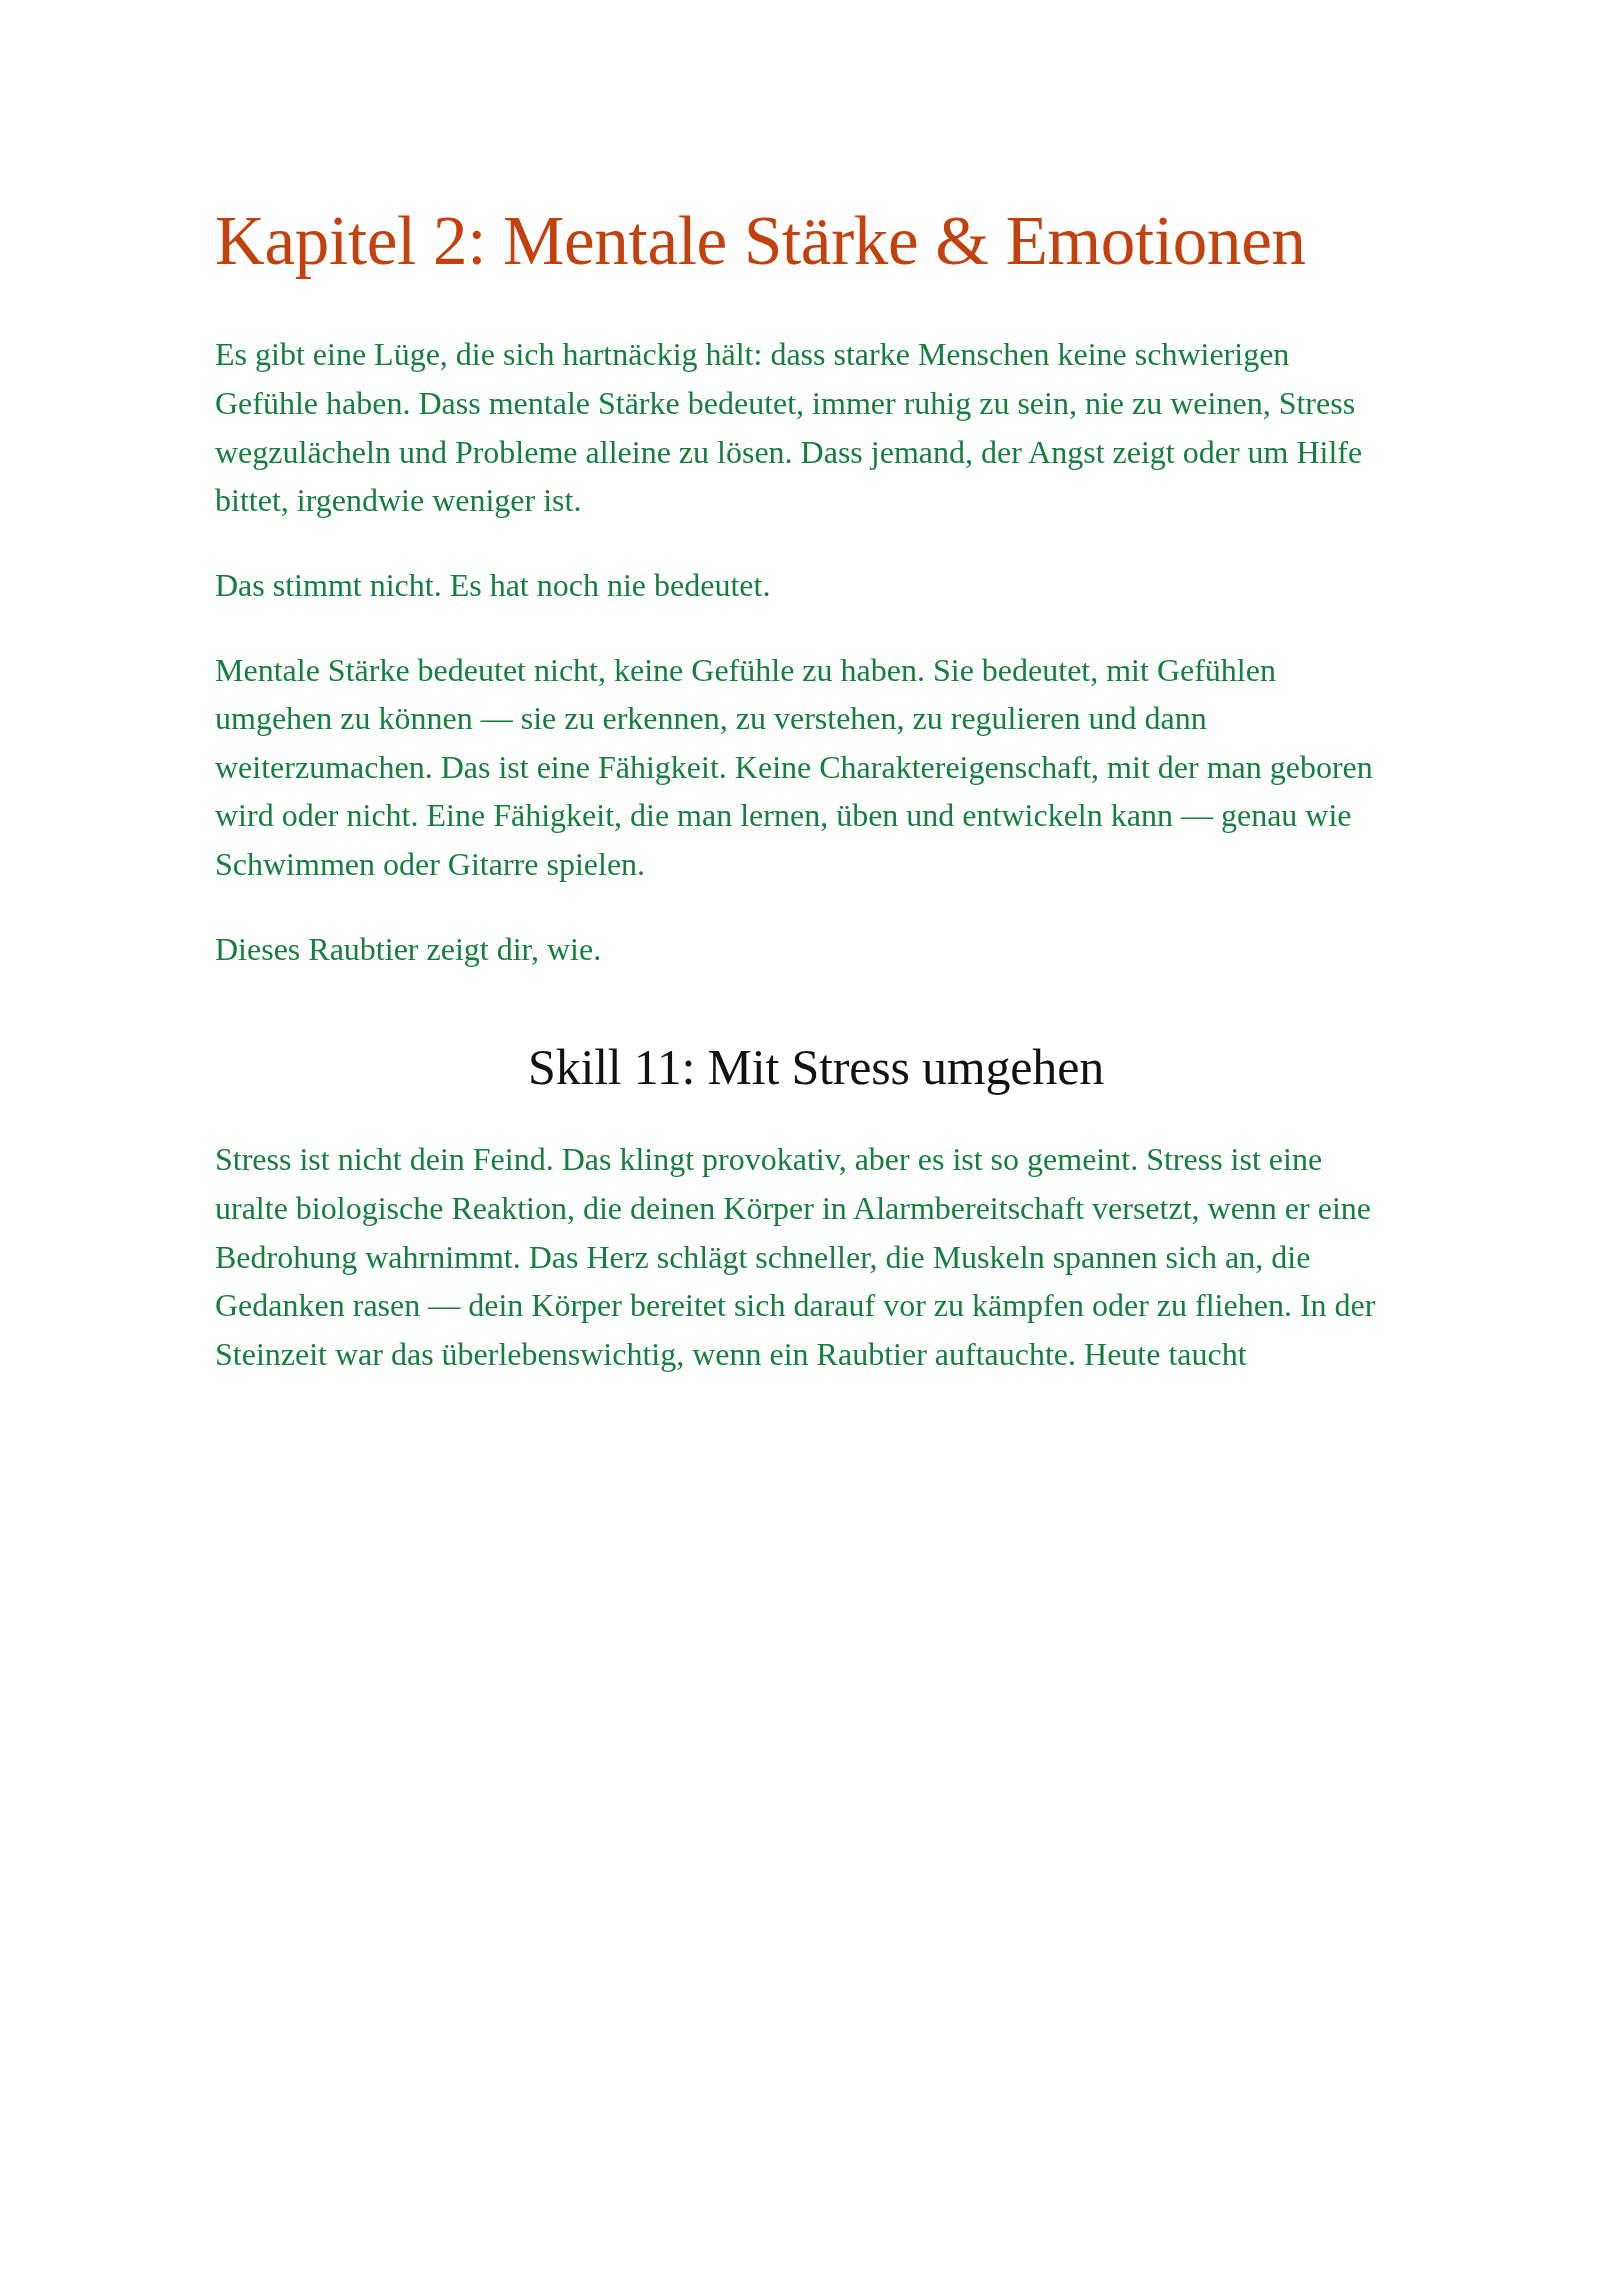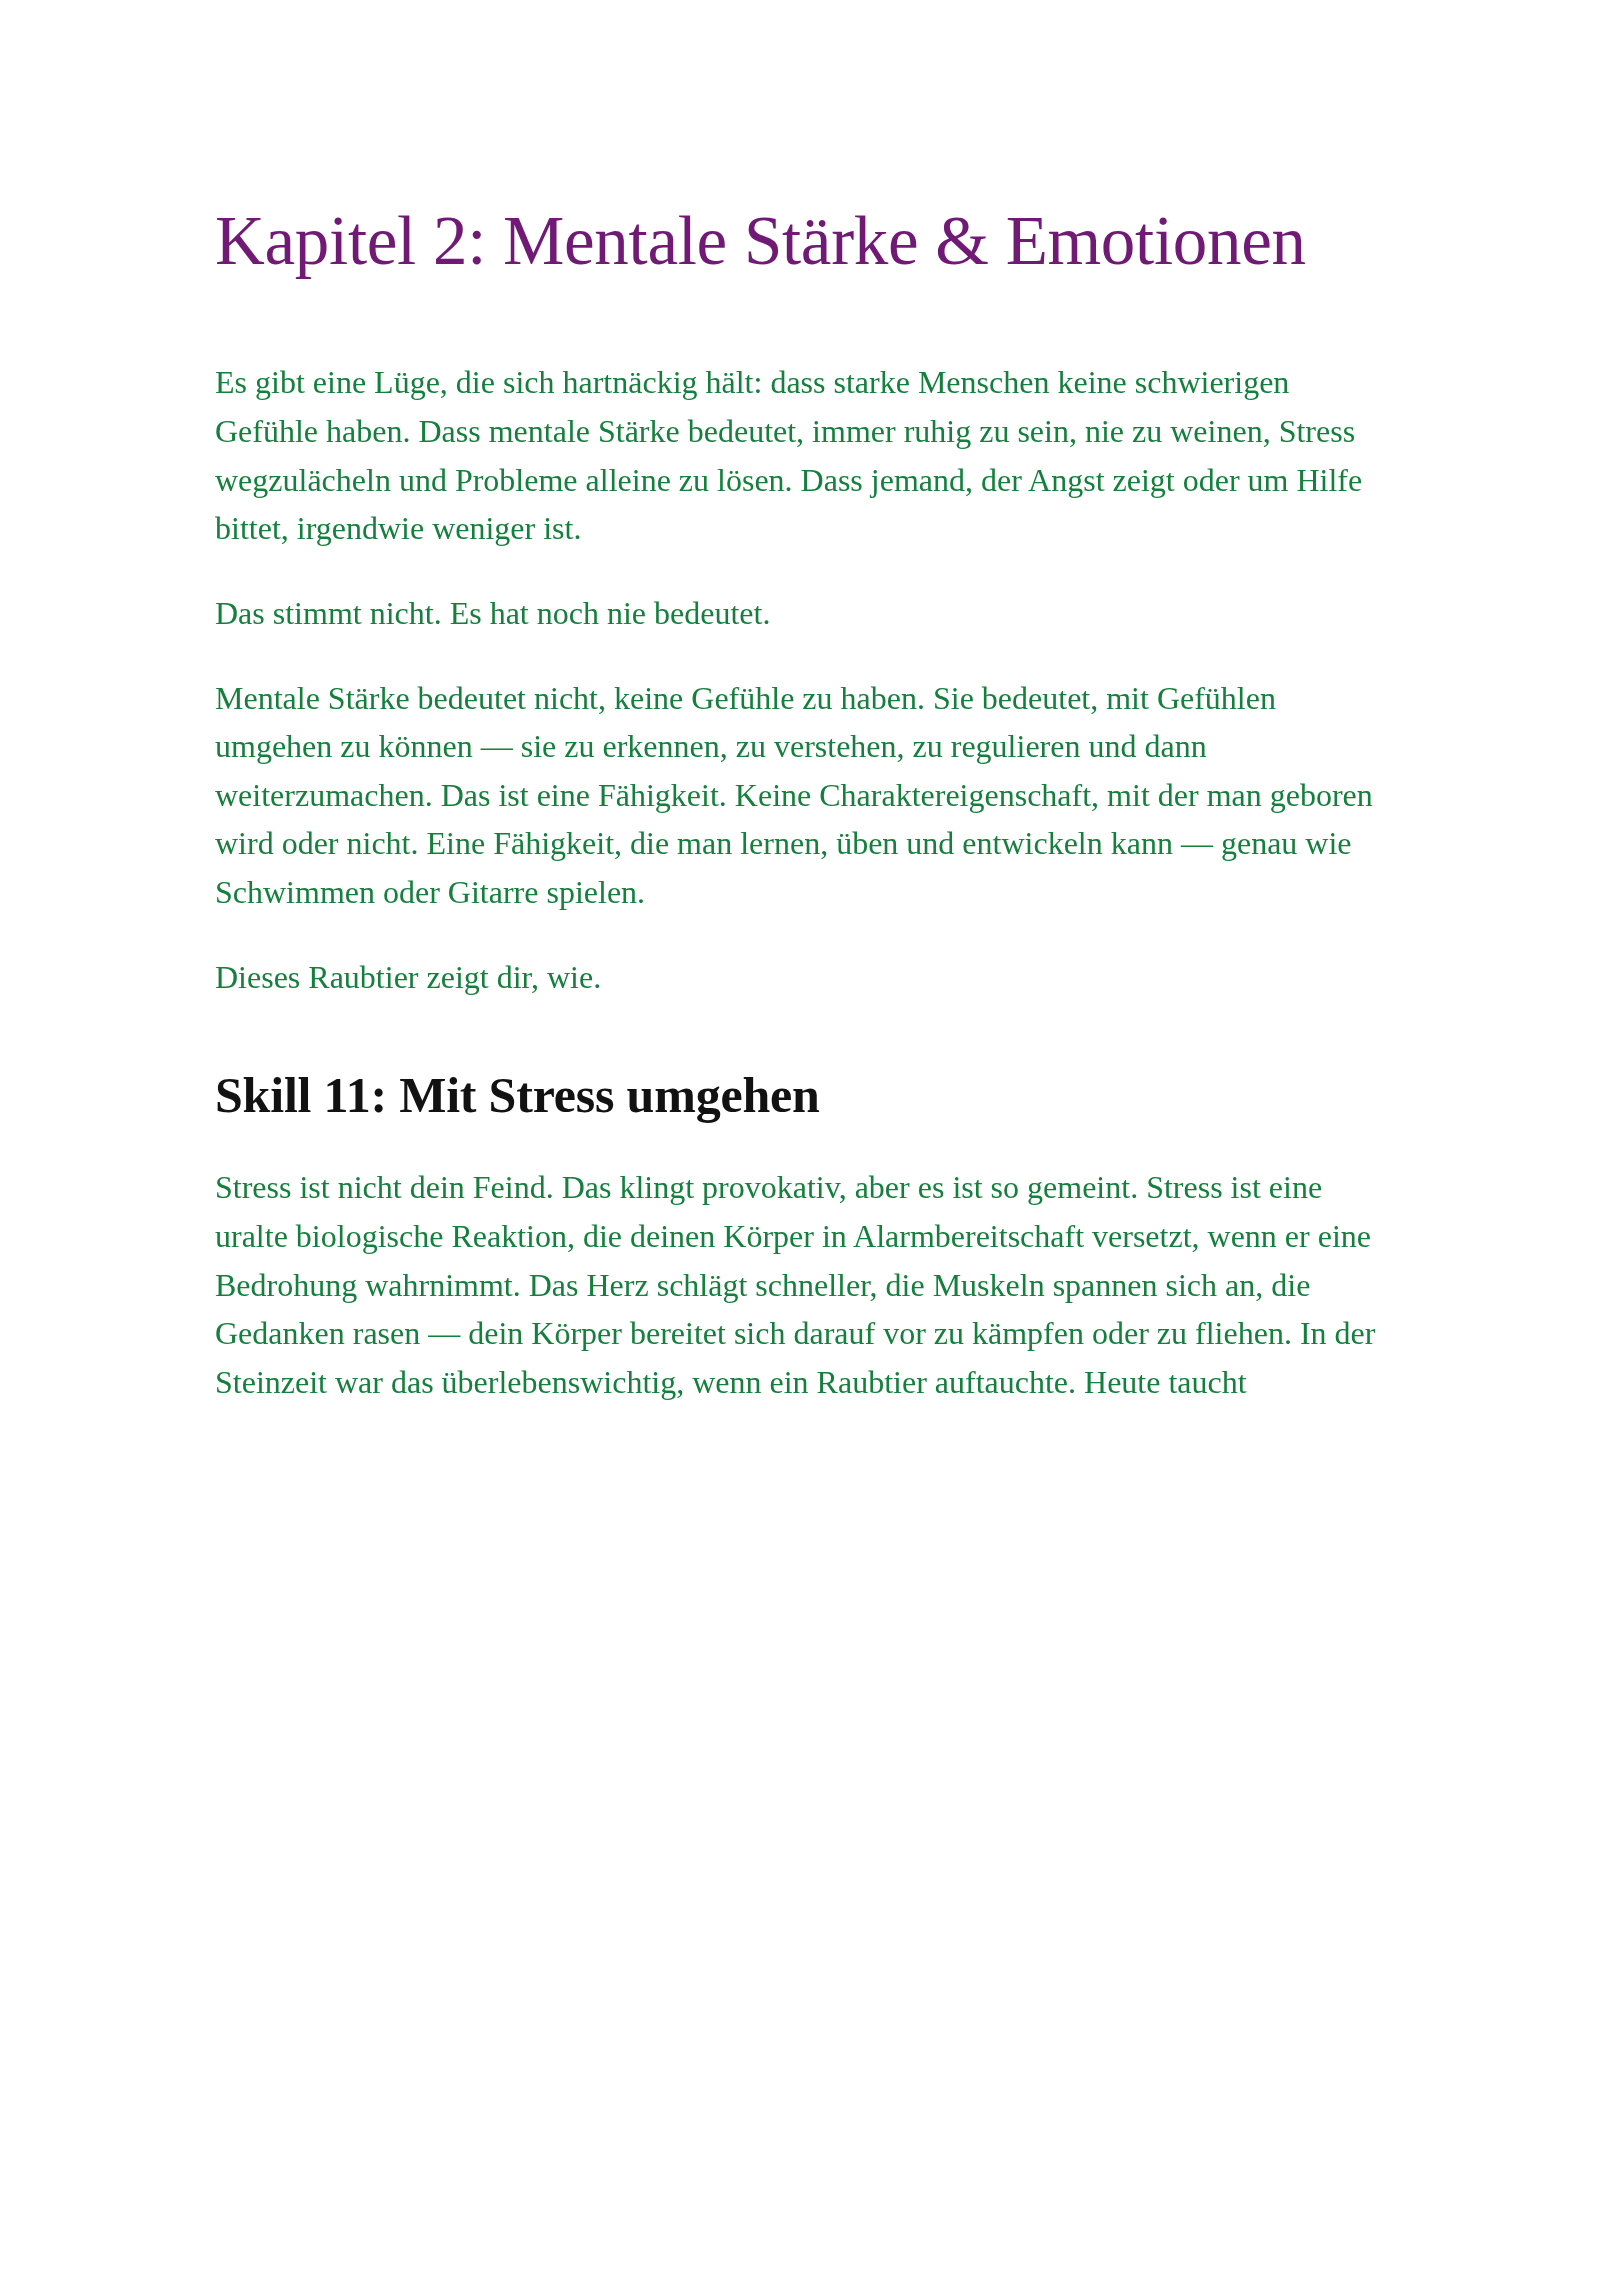--- a/index.html
+++ b/index.html
@@ -24,32 +24,33 @@
   }
   .content {
     width: 1202px;
   }
   h1.chapter-title {
     font-family: "Liberation Serif", "DejaVu Serif", serif;
     font-weight: 400;
     font-size: 69px;
     line-height: 1.18;
     letter-spacing: -0.3px;
-    margin: 0 0 76px 0;
-    color: #701a75;
+    margin: 0 0 48px 0;
+    color: #c2410c;
     max-width: 1101px;
   }
   h2.section-title {
     font-family: "Liberation Serif", "DejaVu Serif", serif;
-    font-weight: 700;
+    font-weight: 400;
     font-size: 50px;
     line-height: 1.2;
     letter-spacing: -0.2px;
     margin: 64px 0 38px 0;
     color: #121212;
+    text-align: center;
   }
   p.body-text {
     font-size: 32px;
     line-height: 1.52;
     margin: 0 0 36px 0;
     color: #15803d;
     text-align: left;
     max-width: 1182px;
   }
   p.body-text:last-child {

